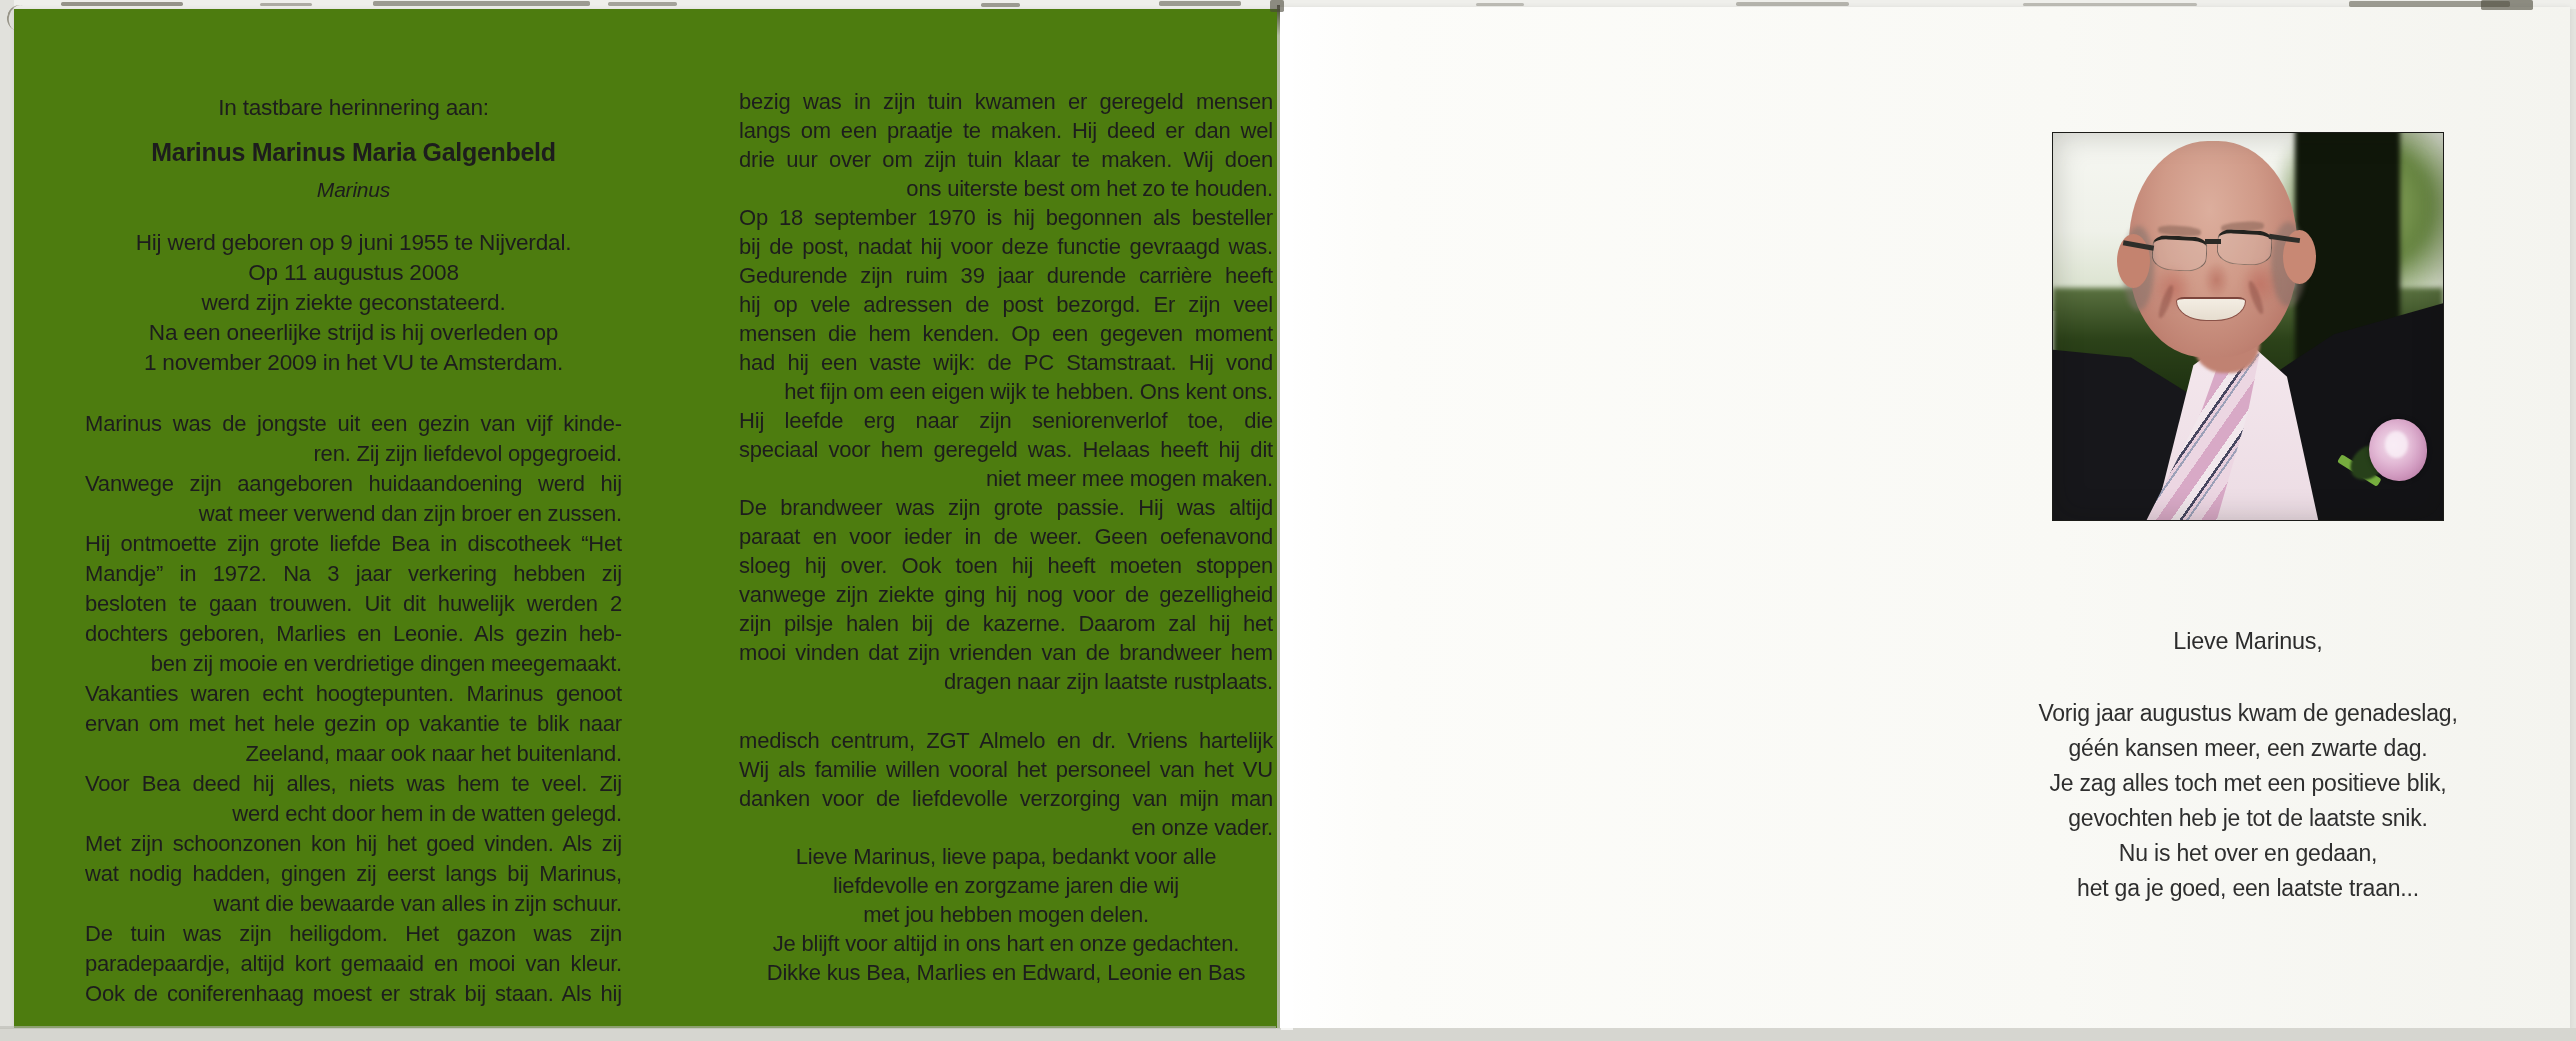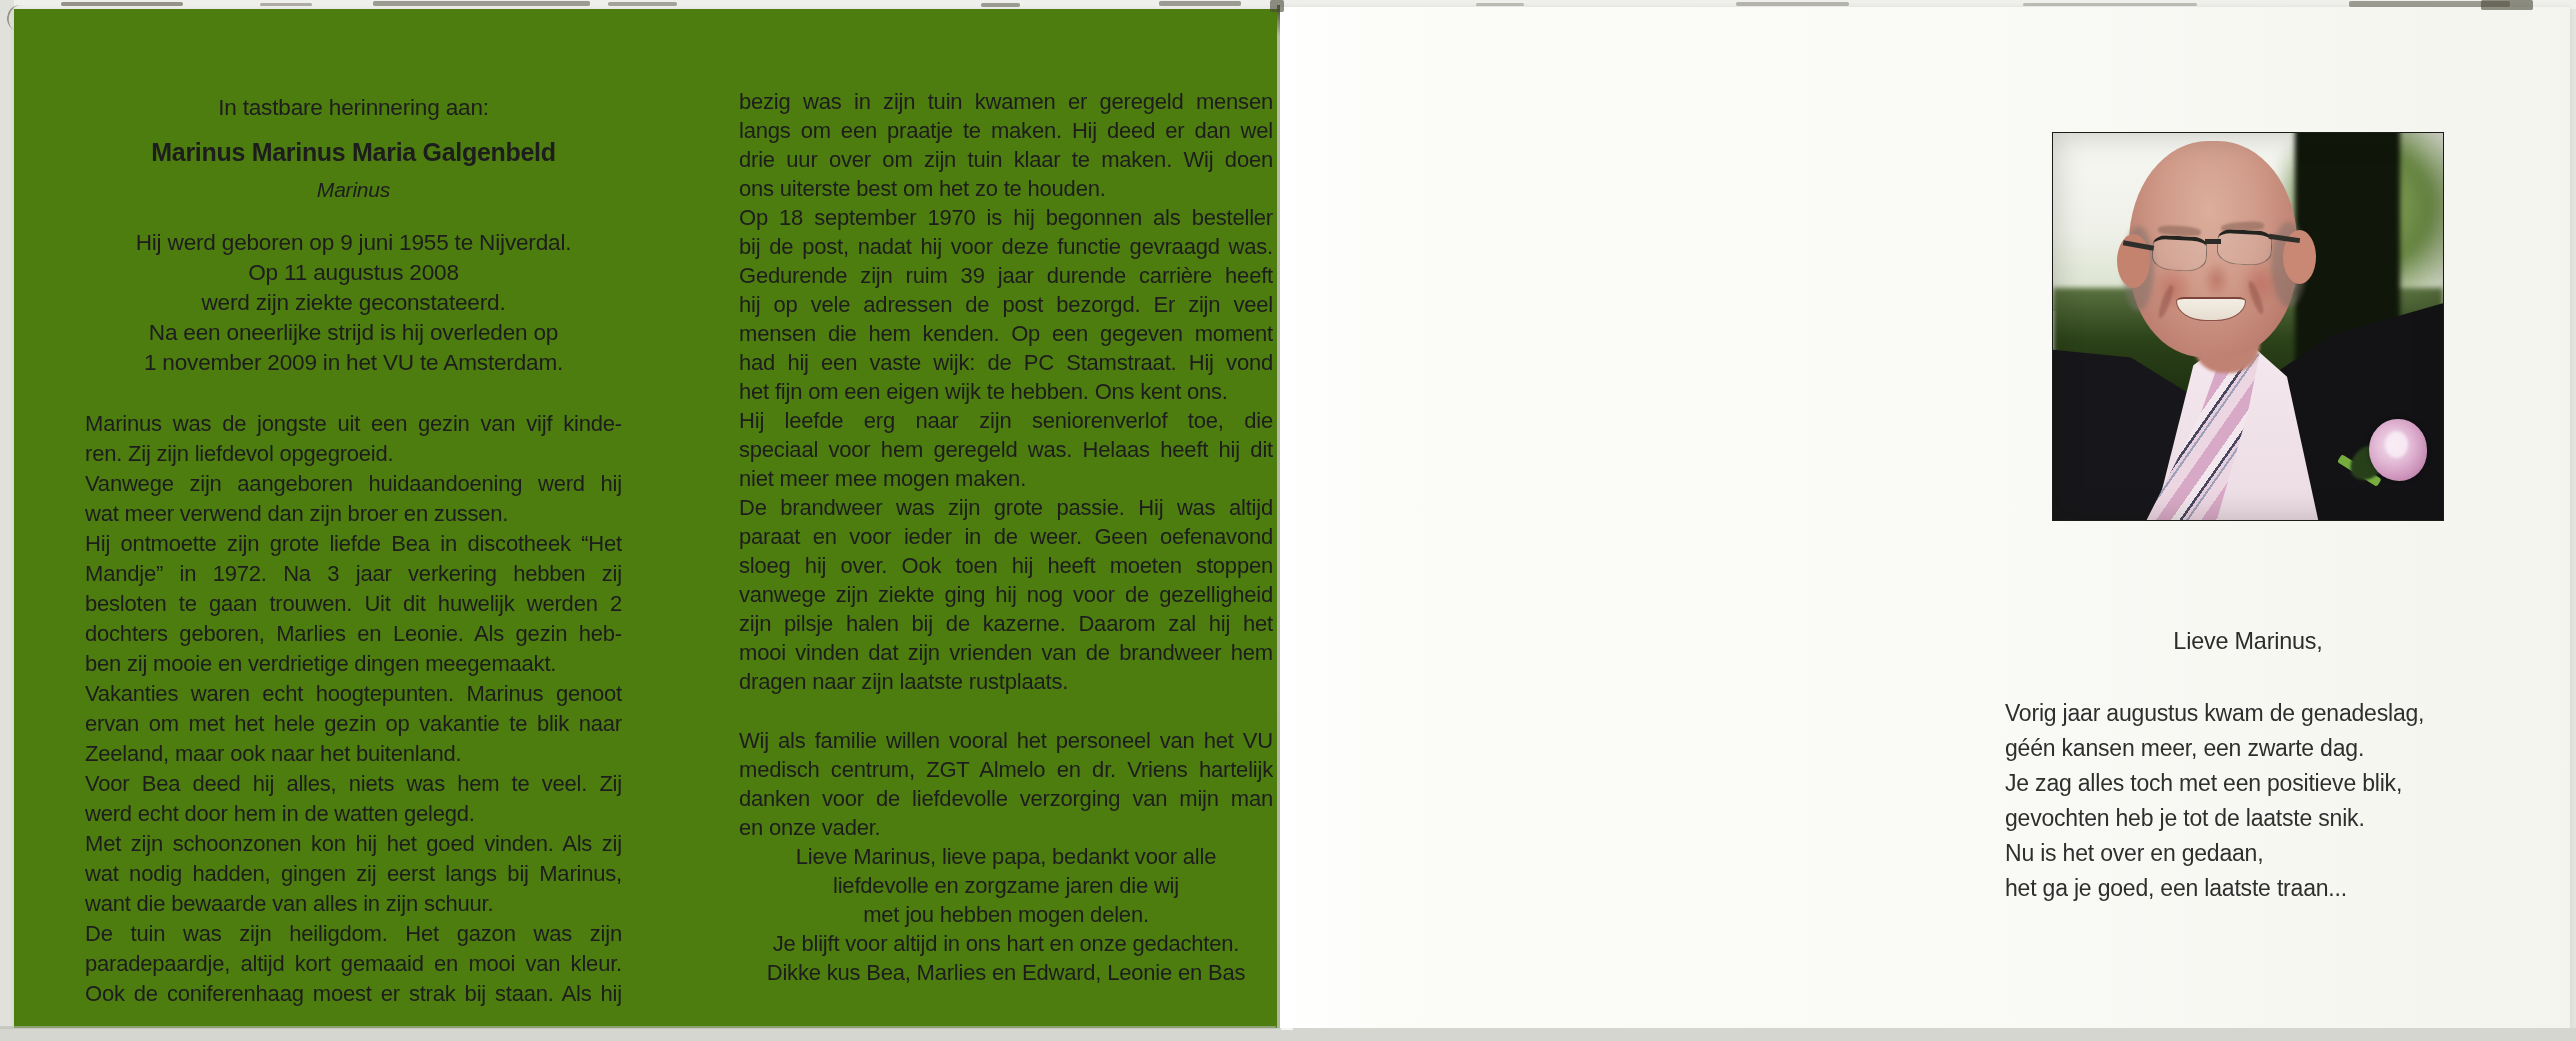--- a/index.html
+++ b/index.html
@@ -25,22 +25,22 @@
   .fold-line{position:absolute;left:1277px;top:5.2px;width:2.6px;height:1024px;
     background:linear-gradient(180deg,#3a382e 0%,#cfcfc8 3%,#c7c7c0 100%);opacity:.8;z-index:30;}
   .fold-highlight{position:absolute;left:1281px;top:7px;width:12px;height:1023px;background:#ffffff;opacity:.75;z-index:30;}
   
   .col{position:absolute;letter-spacing:-0.2px;}
   .col1{left:71px;top:84px;width:537px;}
   .col2{left:725px;top:78px;width:534px;}
   .line{height:30px;line-height:30px;overflow:hidden;font-size:22px;}
   .col2 .line{height:29px;line-height:29px;}
   .justify{text-align:justify;text-align-last:justify;}
-  .left{text-align:left;}
-  .center{text-align:left;}
+  .left{text-align:right;}
+  .center{text-align:center;}
   .intro{font-size:22.6px;text-align:center;margin-top:0;}
   .name{font-size:25px;font-weight:700;text-align:center;margin-top:14px;letter-spacing:-0.3px;}
   .nickname{font-size:21px;font-style:italic;text-align:center;margin-top:8.7px;}
   .dates{margin-top:23px;text-align:center;}
   .dates .line{font-size:22.6px;}
   .body-block{margin-top:31px;}
   .thanks-block{margin-top:30px;}
   .closing-block{}
   .closing-block .line{text-align:center;}
   
@@ -165,22 +165,22 @@
         <div class="line left">niet meer mee mogen maken.</div>
         <div class="line justify">De brandweer was zijn grote passie. Hij was altijd</div>
         <div class="line justify">paraat en voor ieder in de weer. Geen oefenavond</div>
         <div class="line justify">sloeg hij over. Ook toen hij heeft moeten stoppen</div>
         <div class="line justify">vanwege zijn ziekte ging hij nog voor de gezelligheid</div>
         <div class="line justify">zijn pilsje halen bij de kazerne. Daarom zal hij het</div>
         <div class="line justify">mooi vinden dat zijn vrienden van de brandweer hem</div>
         <div class="line left">dragen naar zijn laatste rustplaats.</div>
       </div>
     <div class="thanks-block">
+        <div class="line justify">medisch centrum, ZGT Almelo en dr. Vriens hartelijk</div>
         <div class="line justify">Wij als familie willen vooral het personeel van het VU</div>
-        <div class="line justify">medisch centrum, ZGT Almelo en dr. Vriens hartelijk</div>
         <div class="line justify">danken voor de liefdevolle verzorging van mijn man</div>
         <div class="line left">en onze vader.</div>
       </div>
     <div class="closing-block">
         <div class="line center">Lieve Marinus, lieve papa, bedankt voor alle</div>
         <div class="line center">liefdevolle en zorgzame jaren die wij</div>
         <div class="line center">met jou hebben mogen delen.</div>
         <div class="line center">Je blijft voor altijd in ons hart en onze gedachten.</div>
         <div class="line center">Dikke kus Bea, Marlies en Edward, Leonie en Bas</div>
       </div>

